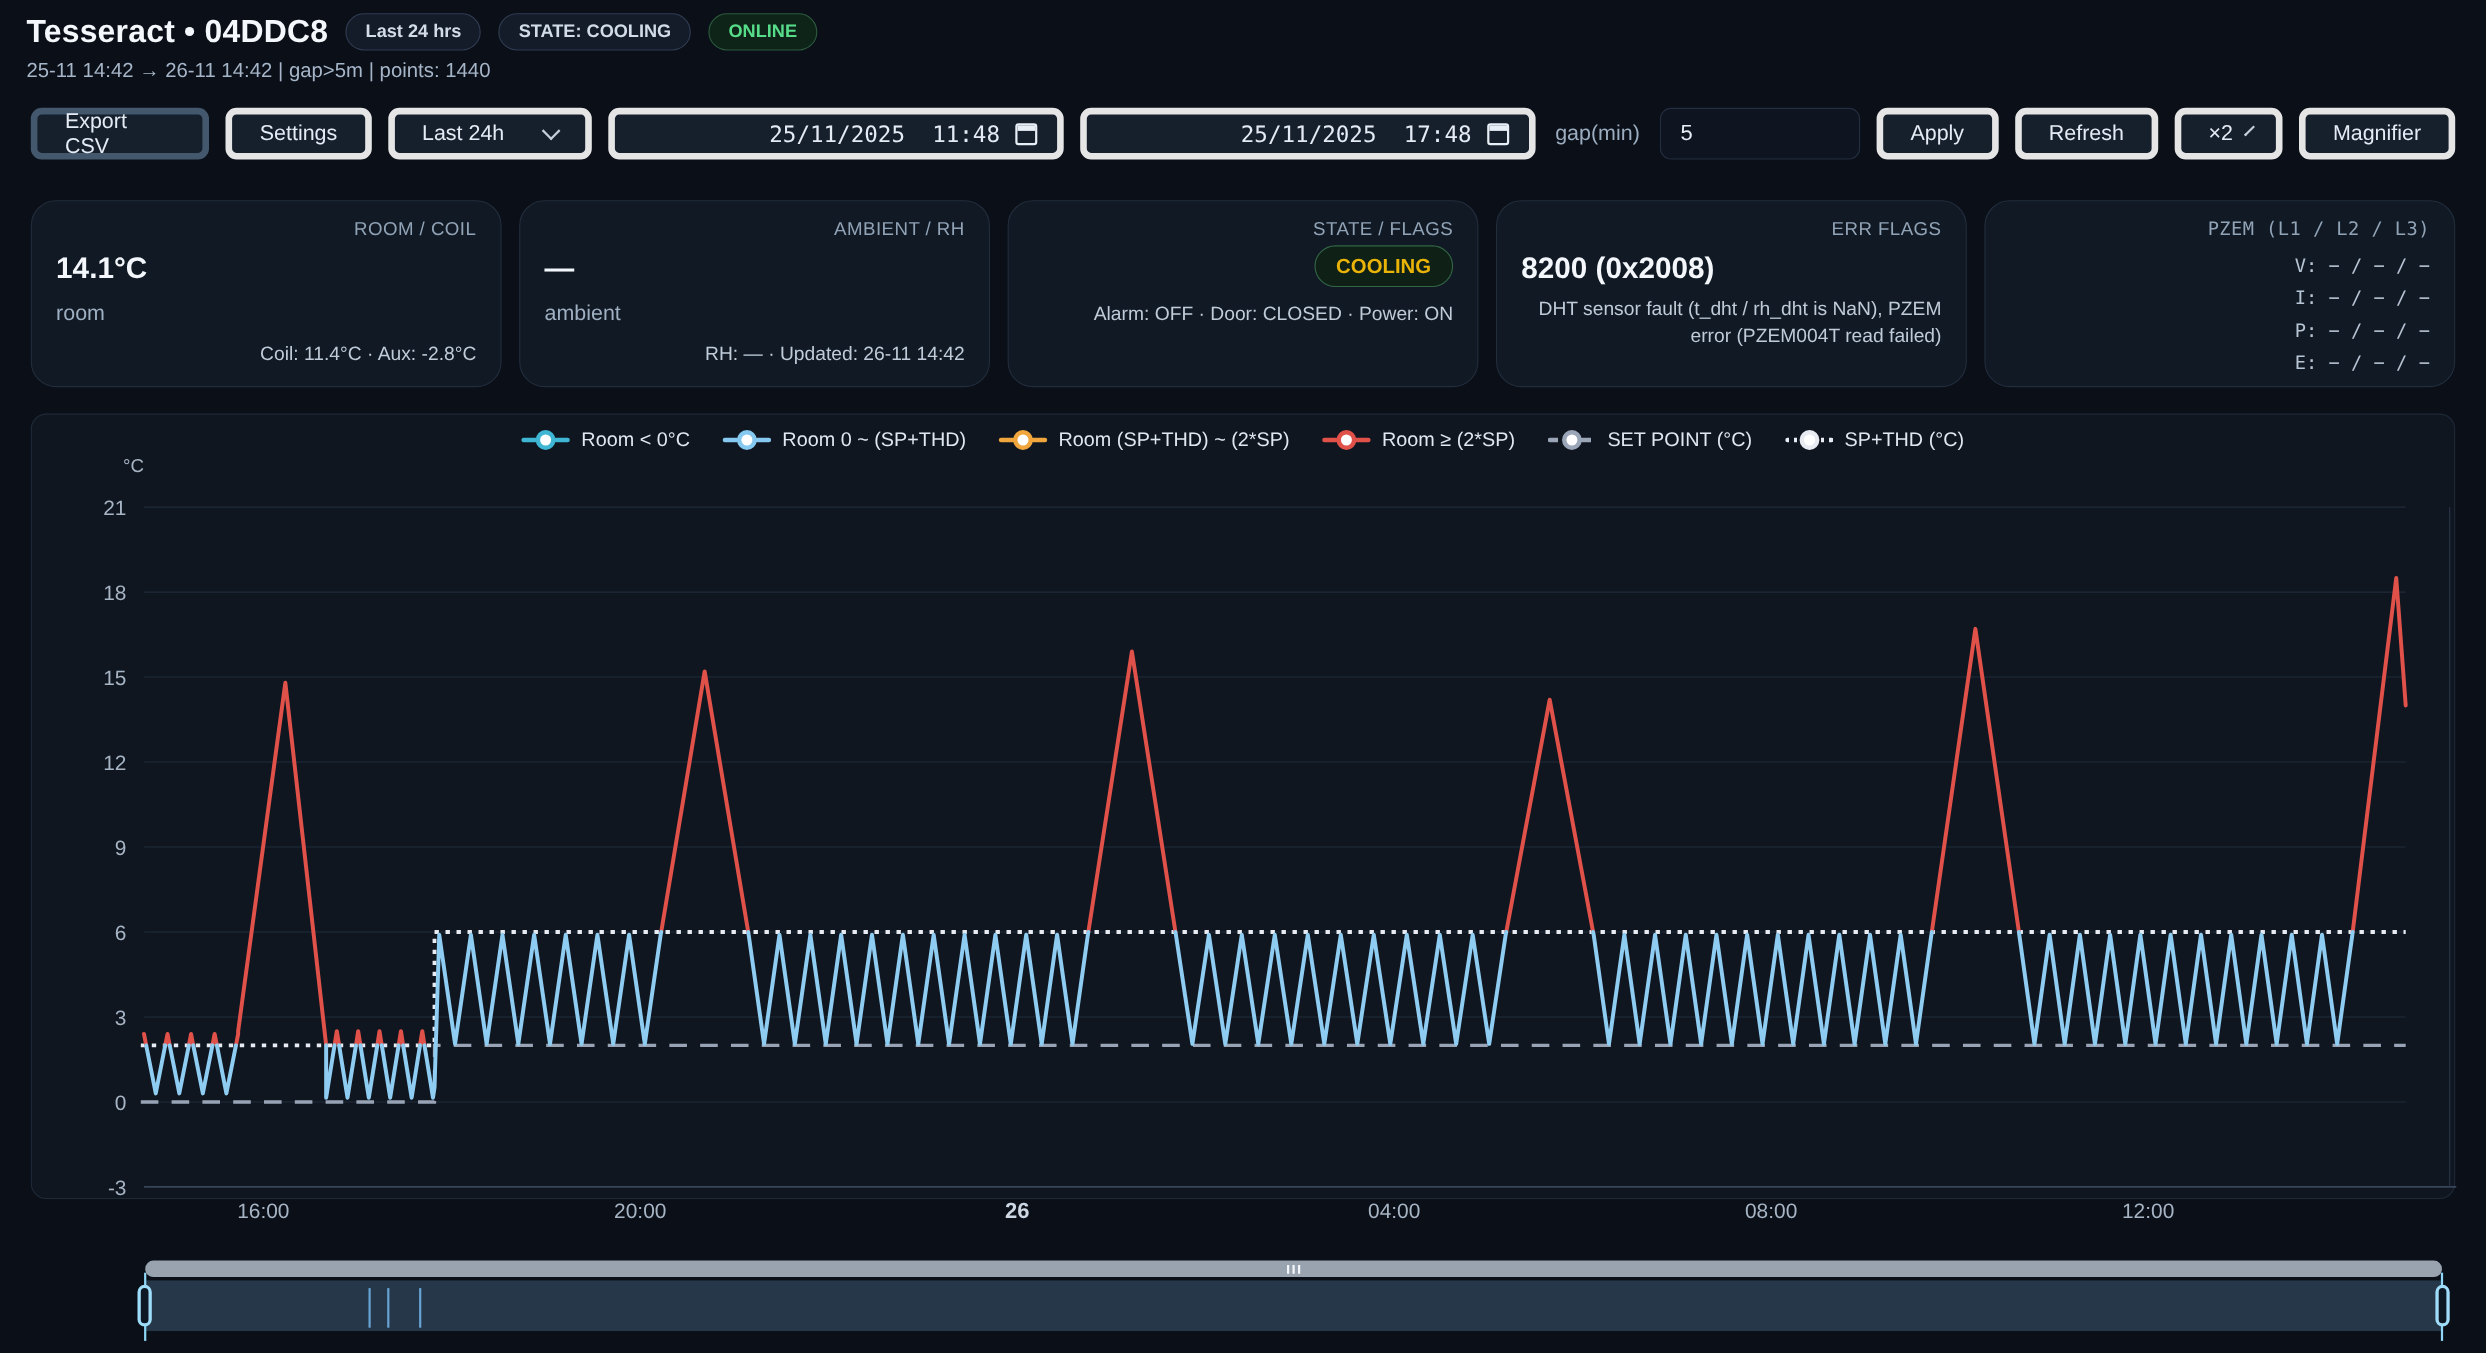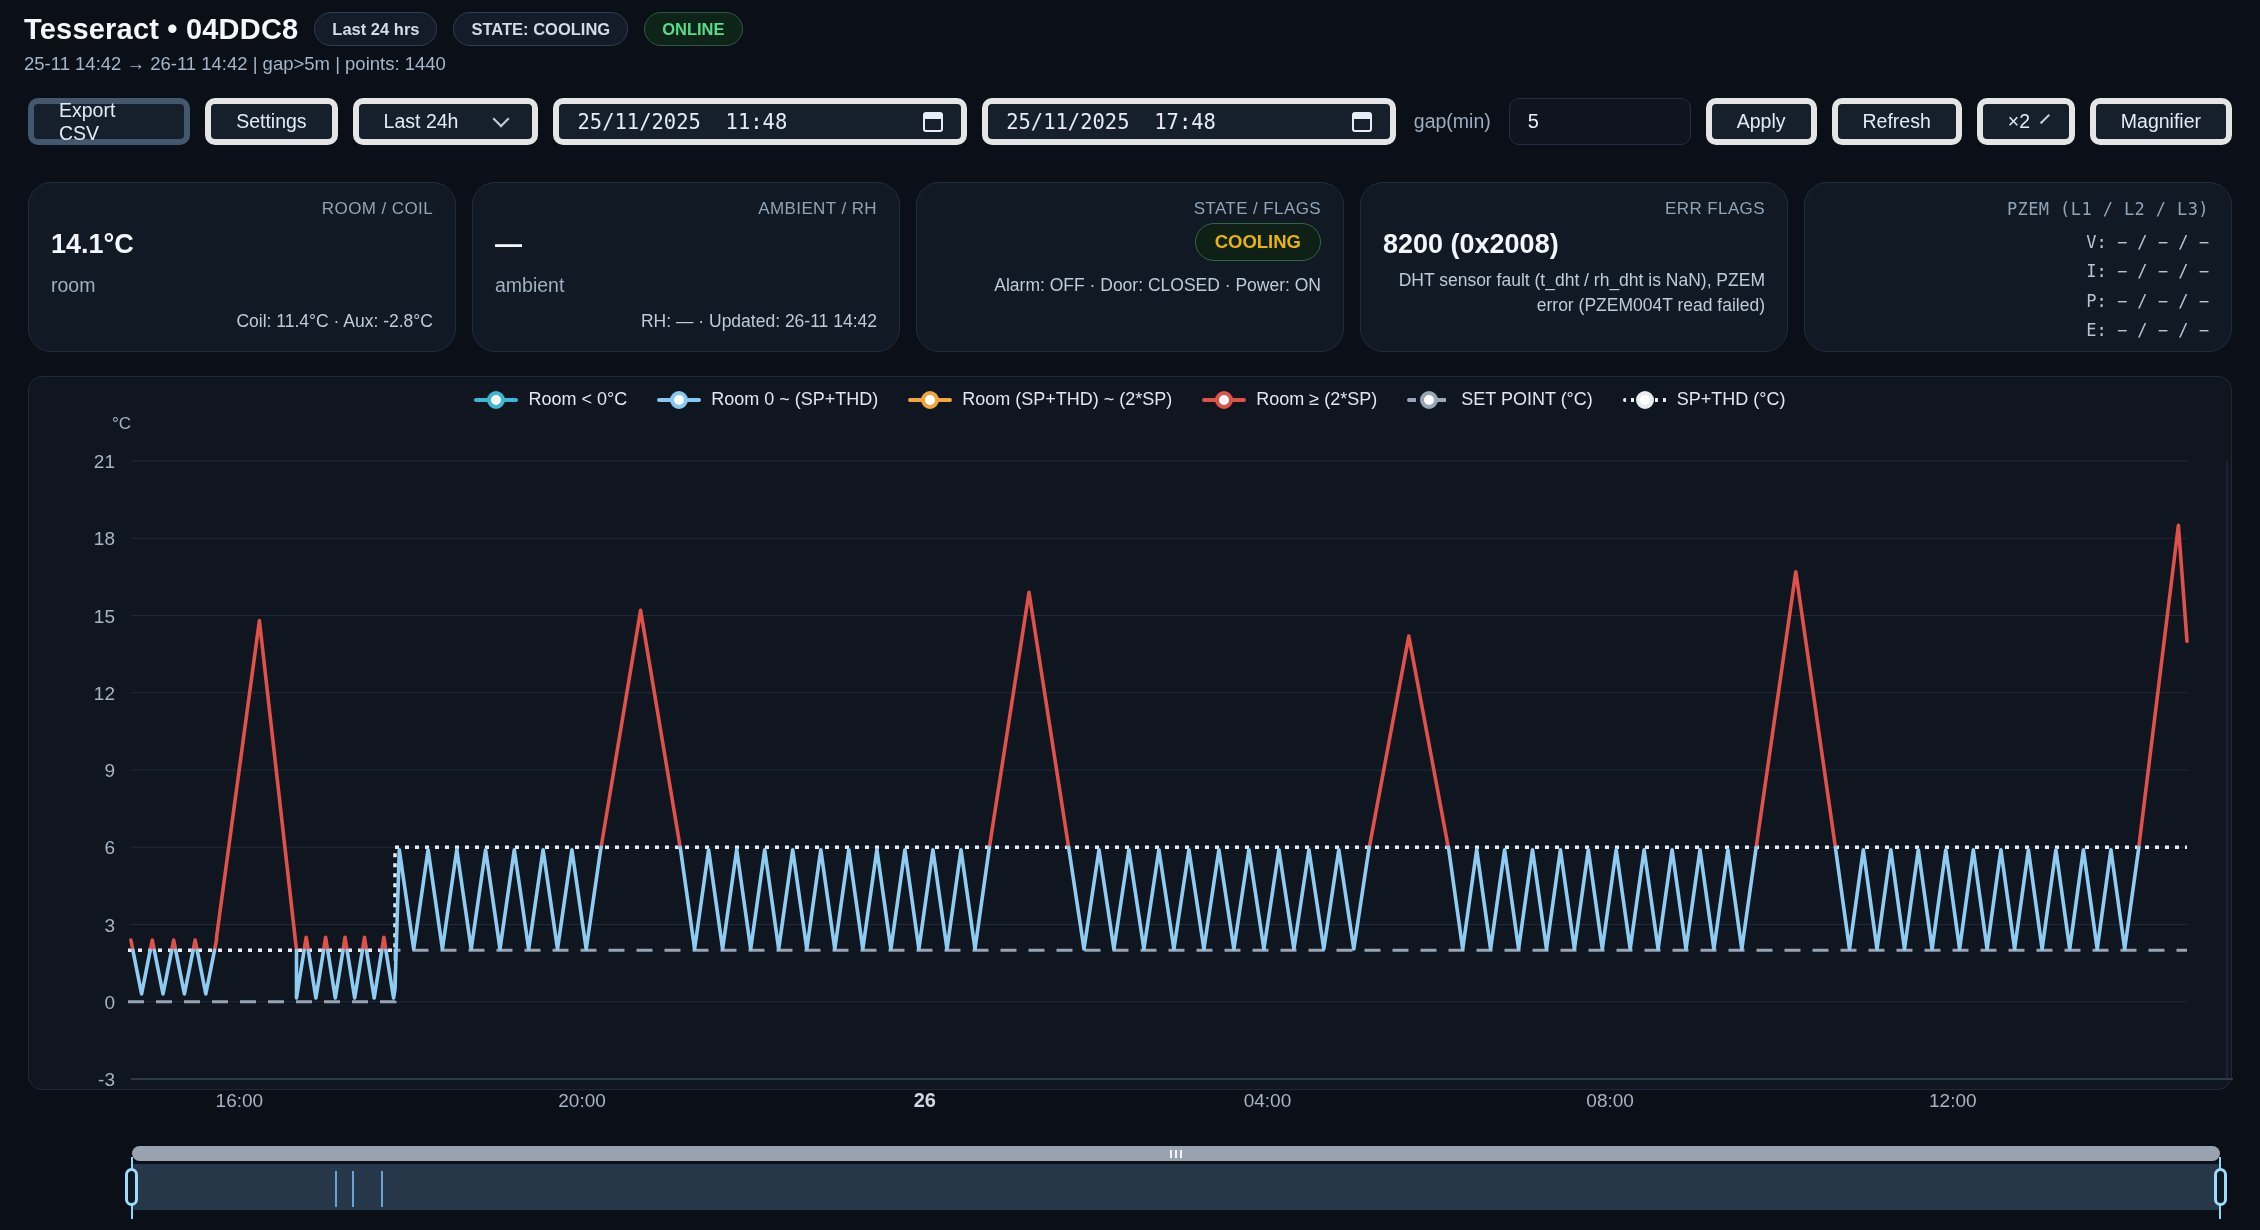--- a/index.html
+++ b/index.html
@@ -11,21 +11,21 @@
   .pill{height:32px;display:flex;align-items:center;padding:0 17px;border-radius:17px;
         background:#141b29;border:1px solid #313d53;color:#d2dce8;font-size:16.5px;font-weight:bold;}
   .pill.online{background:#0e2418;border-color:#2d5b3e;color:#57dd8a;}
   .subtitle{margin-top:7px;font-size:18.5px;color:#a6b5c7;}
   .toolbar{position:absolute;top:98px;left:28px;right:28px;display:flex;align-items:center;gap:15px;}
   .btn{height:47px;padding:0 25px;border-radius:10px;background:#161f2c;border:6px solid #e5e5e5;
        color:#e4ebf4;font-size:19.5px;display:flex;align-items:center;gap:14px;box-sizing:border-box;cursor:pointer;}
   .btn.accent{border-color:#43586d;}
   .chev{width:10px;height:10px;border-right:2px solid #c3cedb;border-bottom:2px solid #c3cedb;
         transform:rotate(45deg);margin-top:-5px;}
-  .dtfield{width:420px;justify-content:space-between;font-family:"DejaVu Sans Mono",monospace;
+  .dtfield{width:420px;justify-content:flex-end;font-family:"DejaVu Sans Mono",monospace;
            font-size:20.5px;white-space:pre;padding:0 18px;}
   .cal{width:20px;height:20px;border:2px solid #e8eef5;border-radius:3px;position:relative;box-sizing:border-box;}
   .cal:before{content:"";position:absolute;left:0;right:0;top:0;height:5px;background:#e8eef5;}
   .gap-label{color:#9cadc0;font-size:19.5px;margin:0 3px;}
   .gap-input{width:182px;height:47px;background:#0f1520;border:1px solid #232e40;border-radius:10px;
              color:#e8eef6;font-size:20px;padding:0 18px;box-sizing:border-box;font-family:"Liberation Sans",sans-serif;}
   .cards{position:absolute;top:182px;left:28px;right:28px;display:flex;gap:16px;}
   .card{flex:1;height:170px;background:#111924;border:1px solid #222d3c;border-radius:23px;
         padding:16px 22px;box-sizing:border-box;text-align:right;}
   .card-label{font-size:17px;color:#91a3b6;letter-spacing:.4px;}

